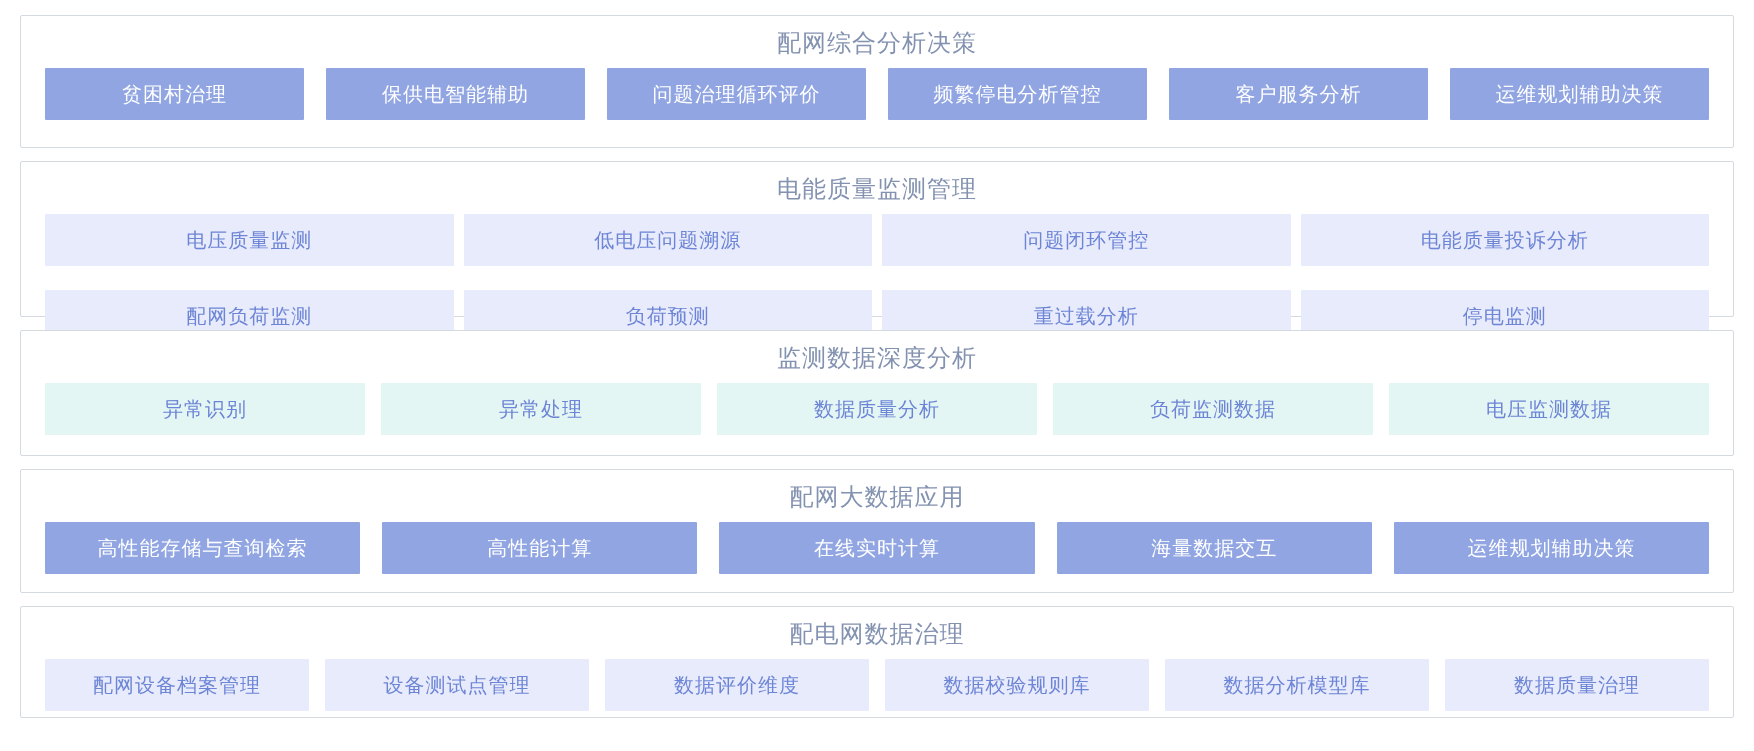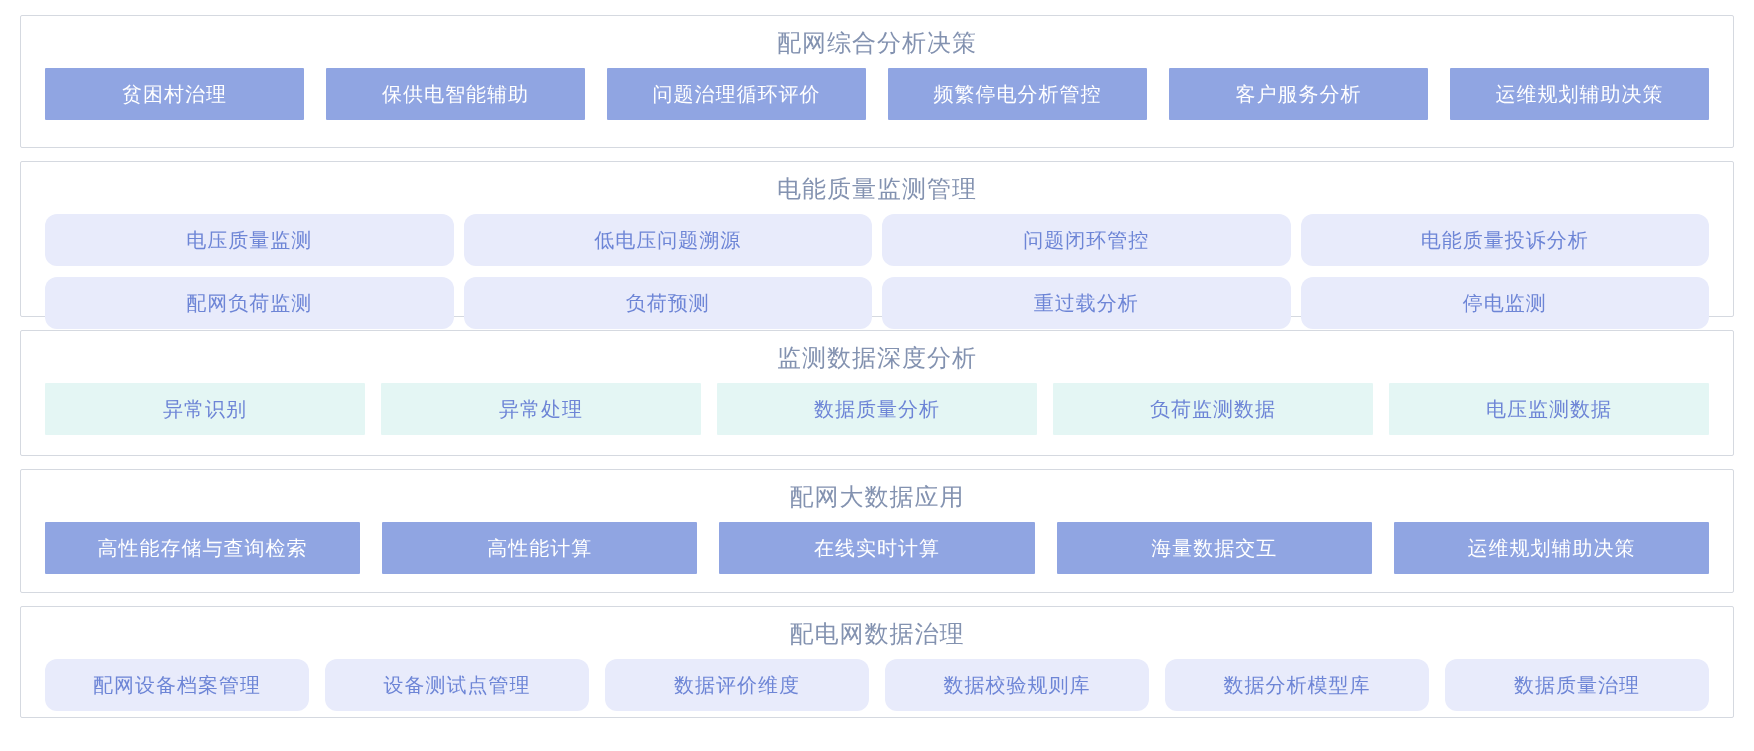--- a/index.html
+++ b/index.html
@@ -37,21 +37,21 @@
     text-align: center;
     font-size: 24px;
     color: var(--title-color, #8392b0);
     margin-bottom: 10px;
     letter-spacing: 1px;
   }
   .tile-row {
     display: flex;
     gap: 16px;
   }
-  .tile-row + .tile-row { margin-top: 11px; }
+  .tile-row + .tile-row { margin-top: 24px; }
   .panel:nth-child(1) .tile-row,
   .panel:nth-child(4) .tile-row { gap: 22px; }
   .panel:nth-child(2) .tile-row { gap: 10px; }
 
   .cell {
     flex: 1 1 0;
     height: 52px;
     display: flex;
     align-items: center;
     justify-content: center;
@@ -61,21 +61,20 @@
     cursor: pointer;
     white-space: nowrap;
   }
   .style-solid .cell {
     background: var(--solid-bg, #90a5e2);
     color: var(--solid-text, #ffffff);
   }
   .style-lavender .cell {
     background: var(--lavender-bg, #e8ebfb);
     color: var(--light-text, #6d85d6);
-    border-radius: 12px;
   }
   .style-mint .cell {
     background: var(--mint-bg, #e4f6f4);
     color: var(--light-text, #6d85d6);
   }
 </style>
 </head>
 <body style="background: rgb(255, 255, 255);">
 
 <div class="stack">

